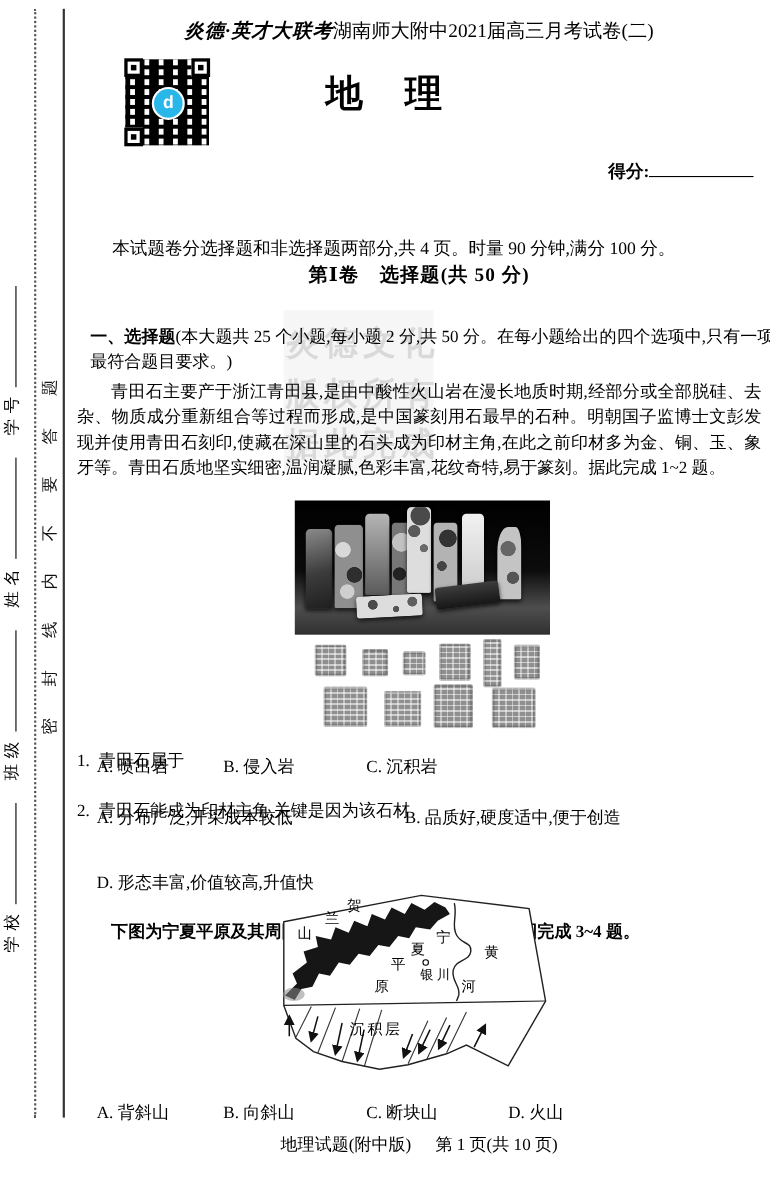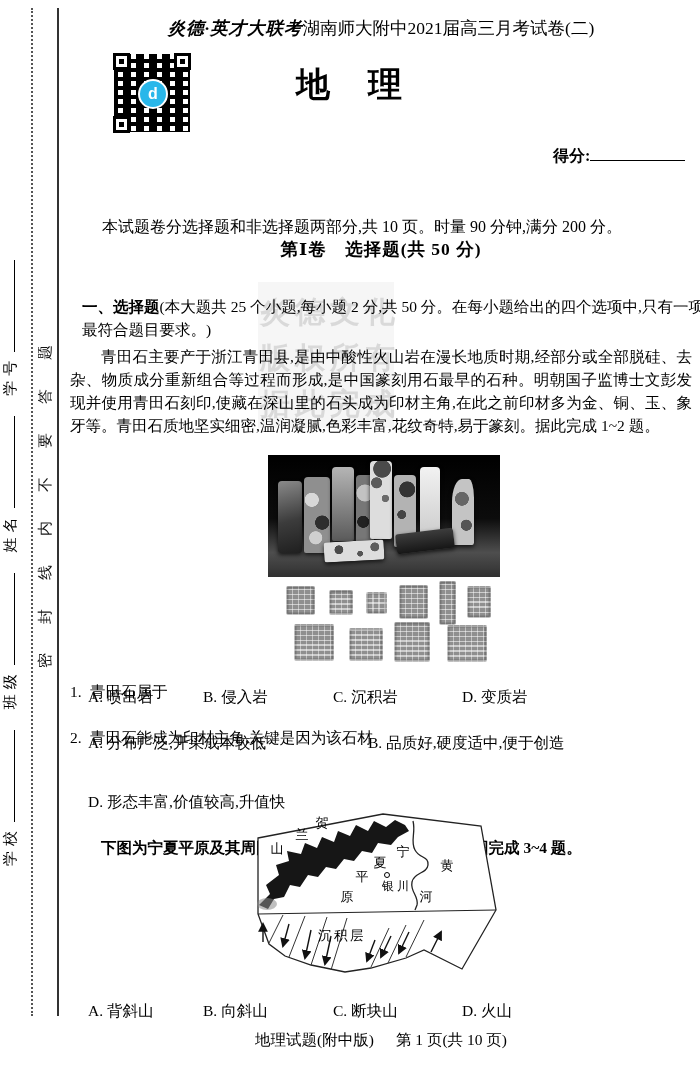--- a/index.html
+++ b/index.html
@@ -134,21 +134,21 @@
     <div class="qr-f" style="right:1px;top:1px"></div>
     <div class="qr-f" style="left:1px;bottom:1px"></div>
     <div class="qr-logo">d</div>
   </div>
 
   <div class="z title">地　理</div>
   <div class="z score">
     <span>得分:</span><span class="blank"></span>
   </div>
 
-  <p class="z txt notice">本试题卷分选择题和非选择题两部分,共 10 页。时量 90 分钟,满分 200 分。</p>
+  <p class="z txt notice">本试题卷分选择题和非选择题两部分,共 4 页。时量 90 分钟,满分 100 分。</p>
   <div class="z section-title">第Ⅰ卷　选择题(共 50 分)</div>
 
   <p class="z txt rule">
     <span class="lead">一、选择题</span><span>(本大题共 25 个小题,每小题 2 分,共 50 分。在每小题给出的四个选项中,只有一项最符合题目要求。)</span>
   </p>
 
   <p class="z txt passage1">青田石主要产于浙江青田县,是由中酸性火山岩在漫长地质时期,经部分或全部脱硅、去杂、物质成分重新组合等过程而形成,是中国篆刻用石最早的石种。明朝国子监博士文彭发现并使用青田石刻印,使藏在深山里的石头成为印材主角,在此之前印材多为金、铜、玉、象牙等。青田石质地坚实细密,温润凝腻,色彩丰富,花纹奇特,易于篆刻。据此完成 1~2 题。</p>
 
   <div class="z photo">
     <div class="stone st1"></div>
@@ -177,21 +177,20 @@
   </div>
 
   <p class="z txt q-stem" style="left:70px;top:664px">
     <span class="no">1.</span>
     <span>青田石属于</span>
   </p>
   <div class="z opts4" style="top:687px">
     <span class="opt"><span class="lab">A.</span><span>喷出岩</span></span>
     <span class="opt"><span class="lab">B.</span><span>侵入岩</span></span>
     <span class="opt"><span class="lab">C.</span><span>沉积岩</span></span>
-    <span class="opt"><span class="lab">D.</span><span>变质岩</span></span>
   </div>
 
   <p class="z txt q-stem" style="left:70px;top:710px">
     <span class="no">2.</span>
     <span>青田石能成为印材主角,关键是因为该石材</span>
   </p>
   <div class="z opts2" style="top:733px">
     <span class="opt"><span class="lab">A.</span><span>分布广泛,开采成本较低</span></span>
     <span class="opt"><span class="lab">B.</span><span>品质好,硬度适中,便于创造</span></span>
     <span class="opt"><span class="lab">D.</span><span>形态丰富,价值较高,升值快</span></span>

